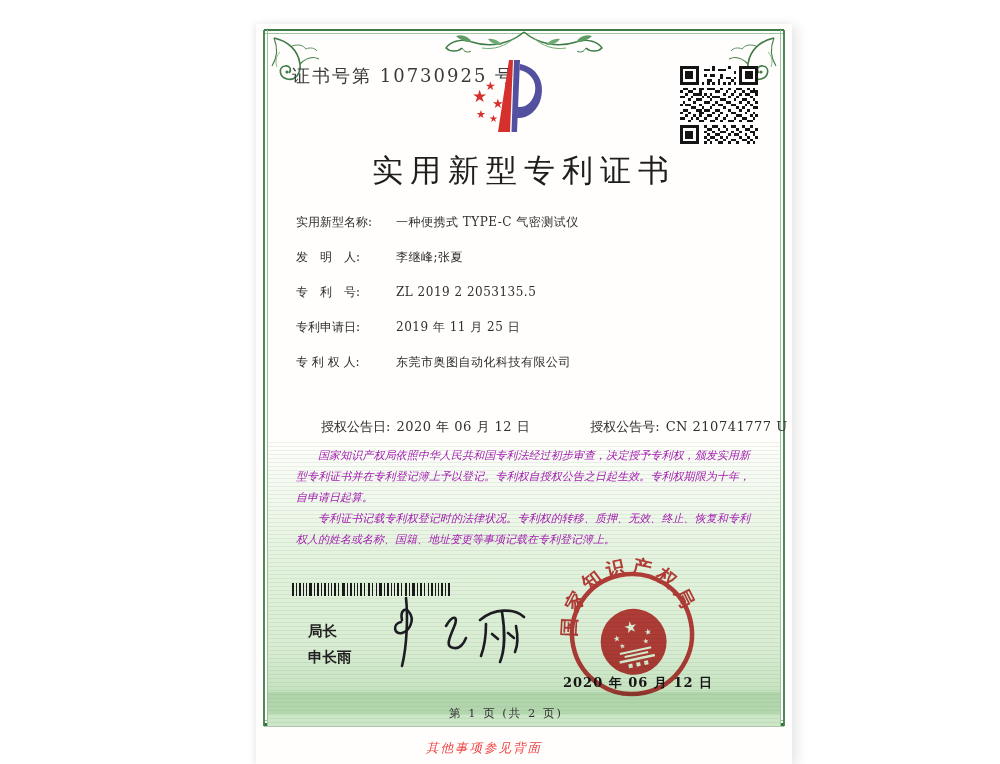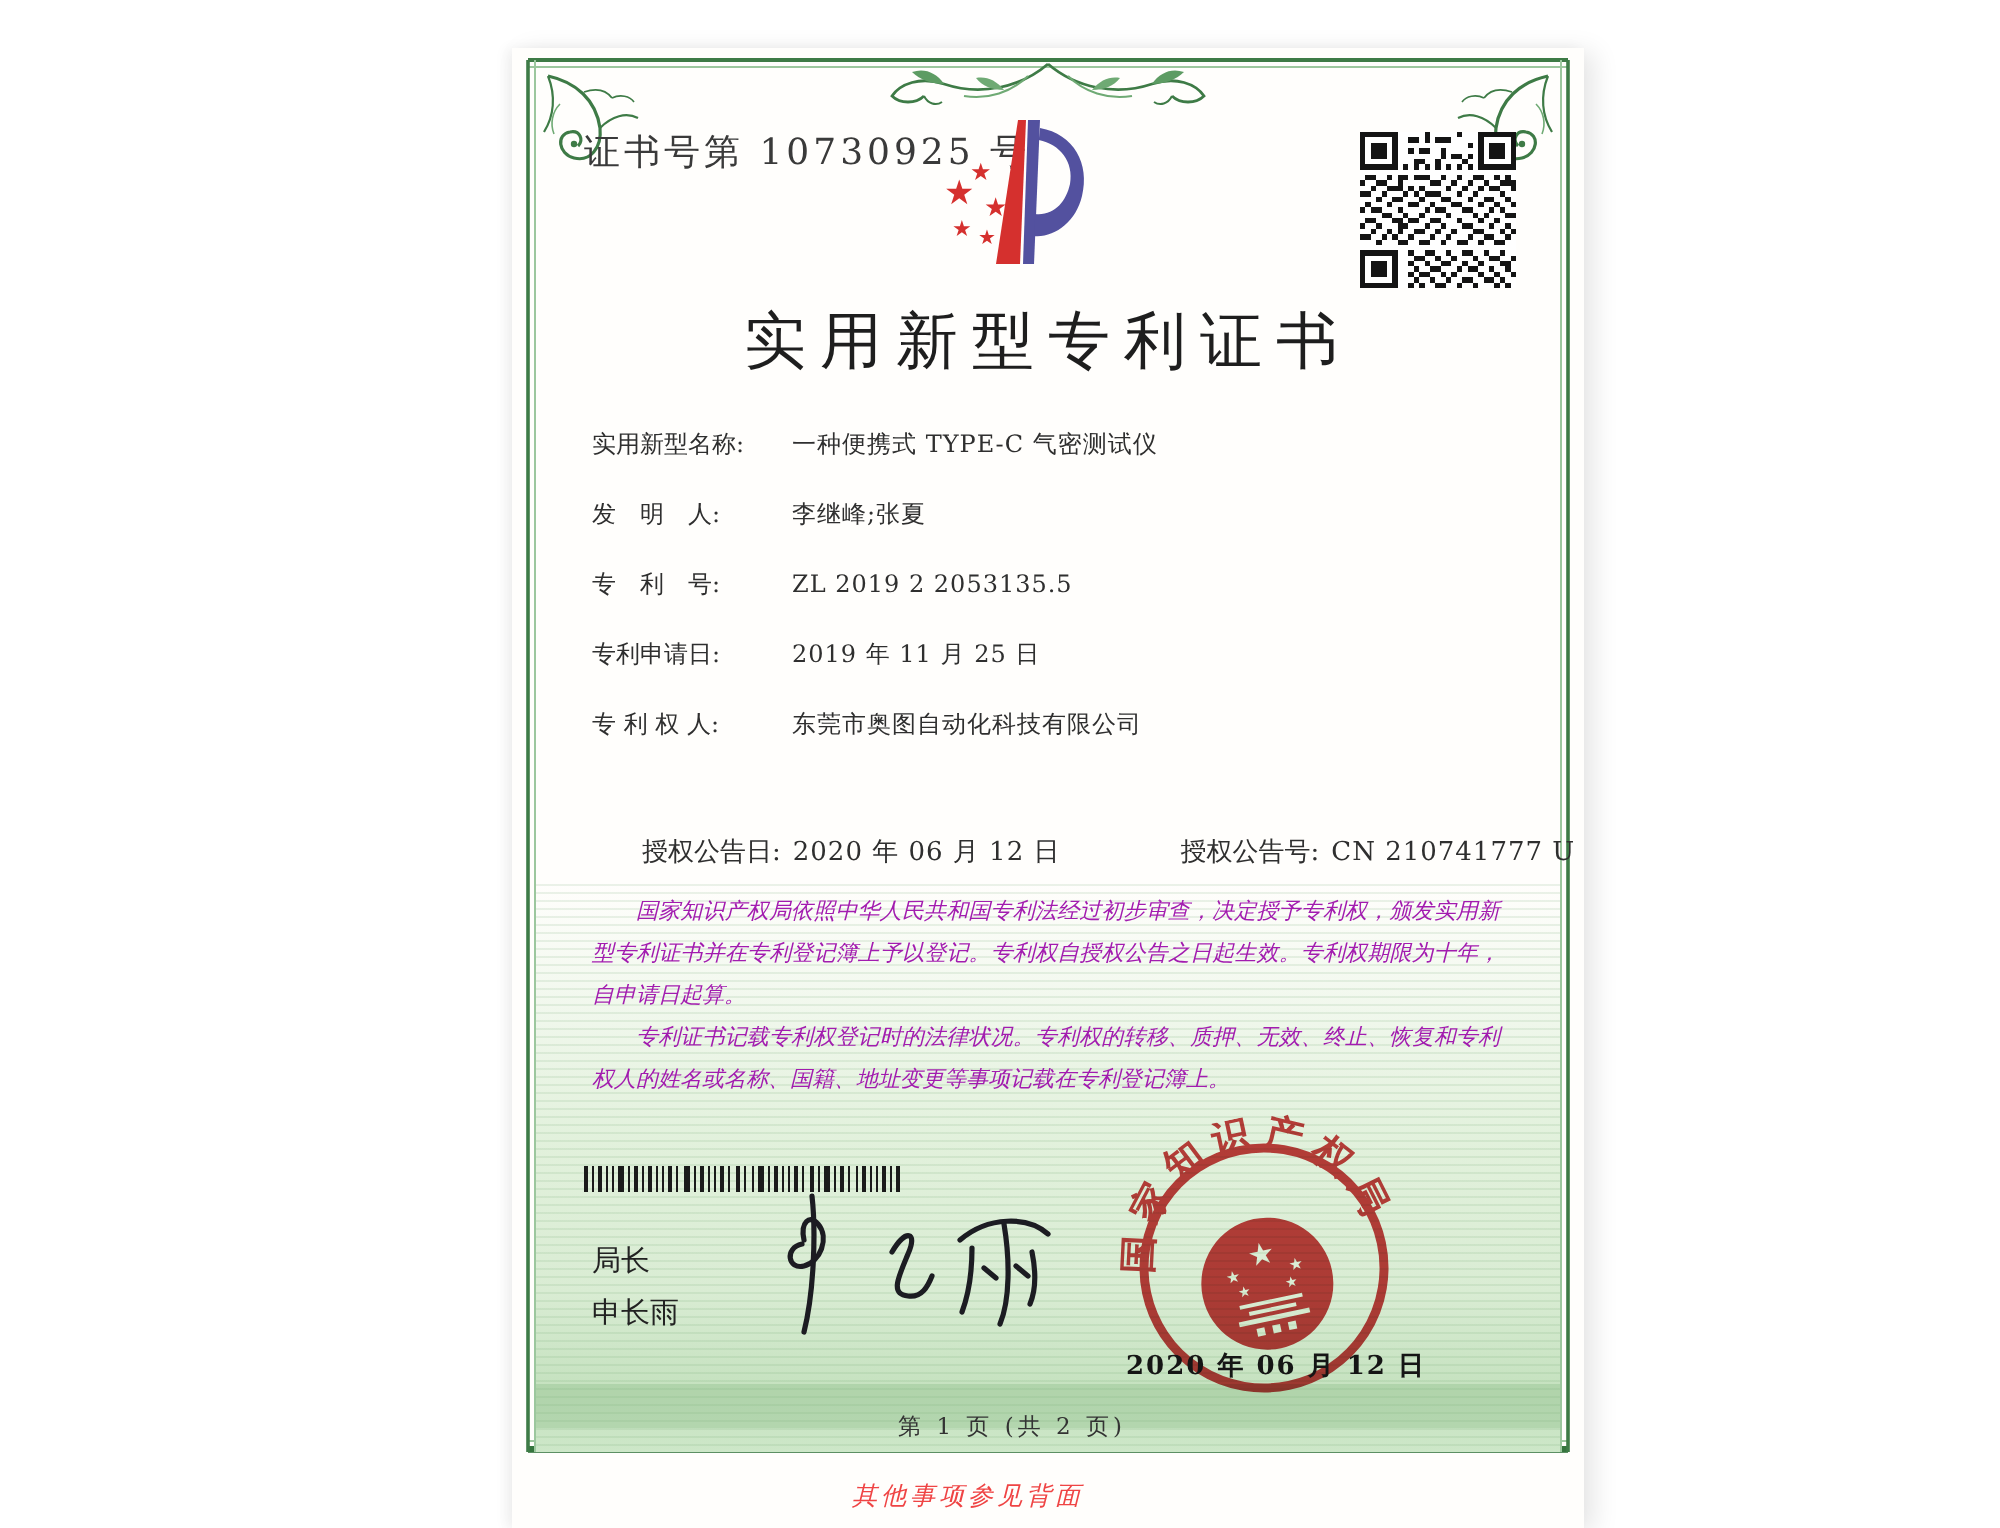--- a/index.html
+++ b/index.html
@@ -36,21 +36,21 @@
   .grant{position:absolute;left:25px;top:394px;font-size:13px;display:flex;line-height:17px;margin-left:40px;}
   .grant .lab{white-space:nowrap;}
   .grant .val{margin-left:6px;white-space:nowrap;letter-spacing:.5px;}
   .grant .pair2{margin-left:60px;display:flex;}
   .paras{
     position:absolute;left:40px;top:421px;width:454px;
     font-size:11px;line-height:21px;font-style:italic;color:#a21caf;text-align:justify;
   }
   .paras p{margin:0;text-indent:2em;}
   .barcode{position:absolute;left:36px;top:559px;}
-  .signer{position:absolute;left:40px;top:594px;font-size:14.5px;line-height:26px;color:#222;}
+  .signer{position:absolute;left:52px;top:594px;font-size:14.5px;line-height:26px;color:#222;font-weight:bold;}
   .signature{position:absolute;left:118px;top:566px;}
   .seal{position:absolute;left:300px;top:534px;transform:rotate(-12deg);opacity:.92;mix-blend-mode:multiply;}
   .seal-date{
     position:absolute;left:298px;top:650px;width:168px;text-align:center;
     font-size:13px;letter-spacing:1px;color:#151515;font-weight:600;
   }
   .page-footer{position:absolute;left:10px;top:682px;width:536px;text-align:center;font-size:11.5px;color:#333;transform:translateX(-28px);letter-spacing:2px;}
   .back-note{position:absolute;left:0;top:716px;width:536px;text-align:center;font-size:12.5px;color:#ef4444;transform:translateX(-40px);letter-spacing:2px;font-style:italic;}
 </style>
 </head>

